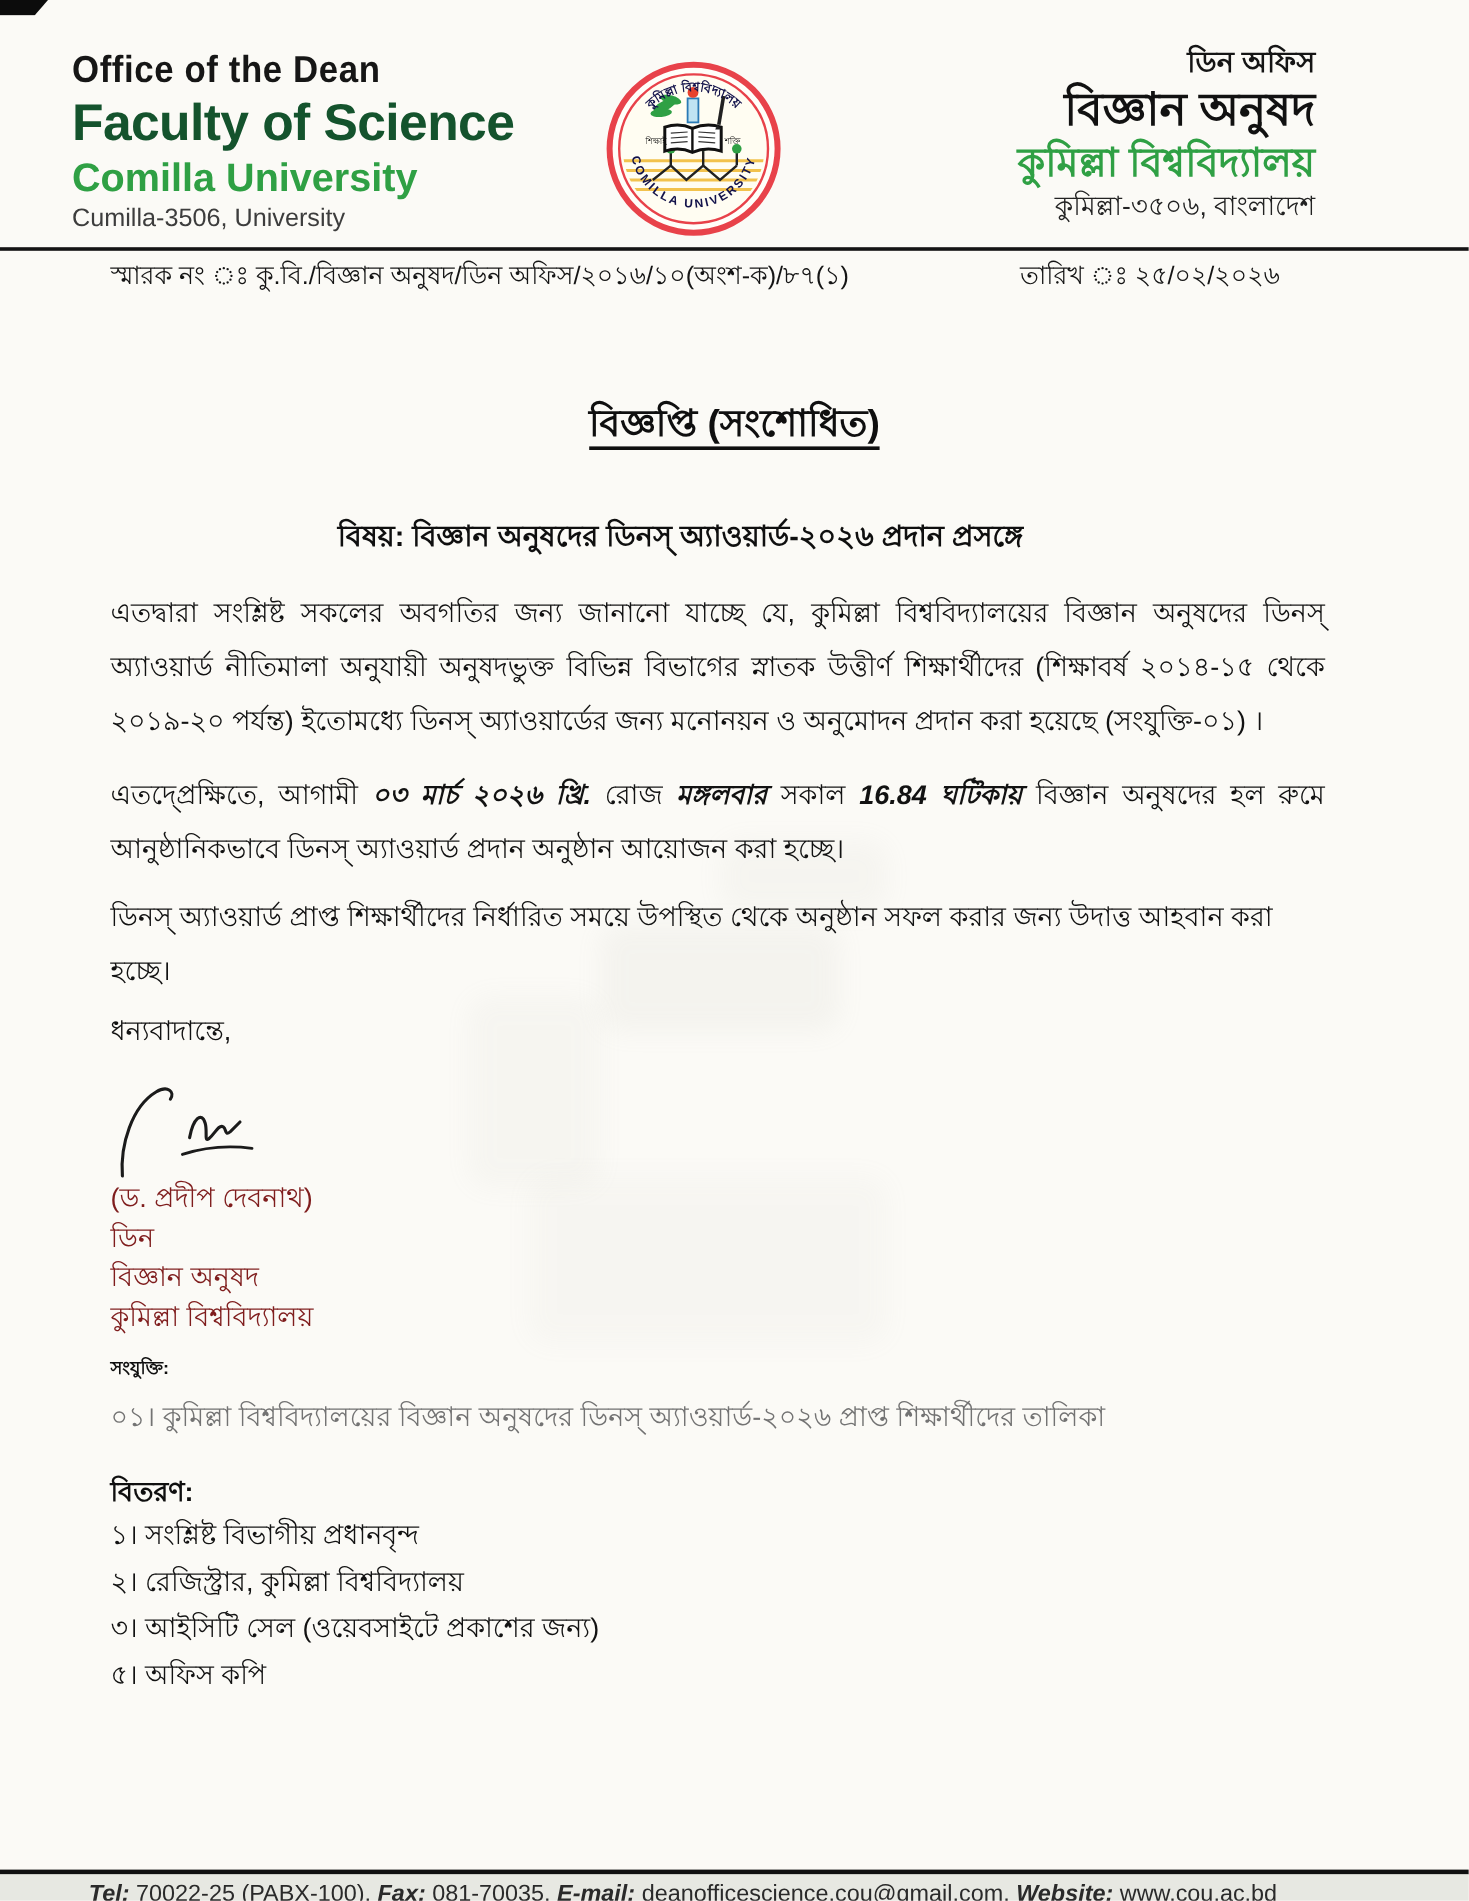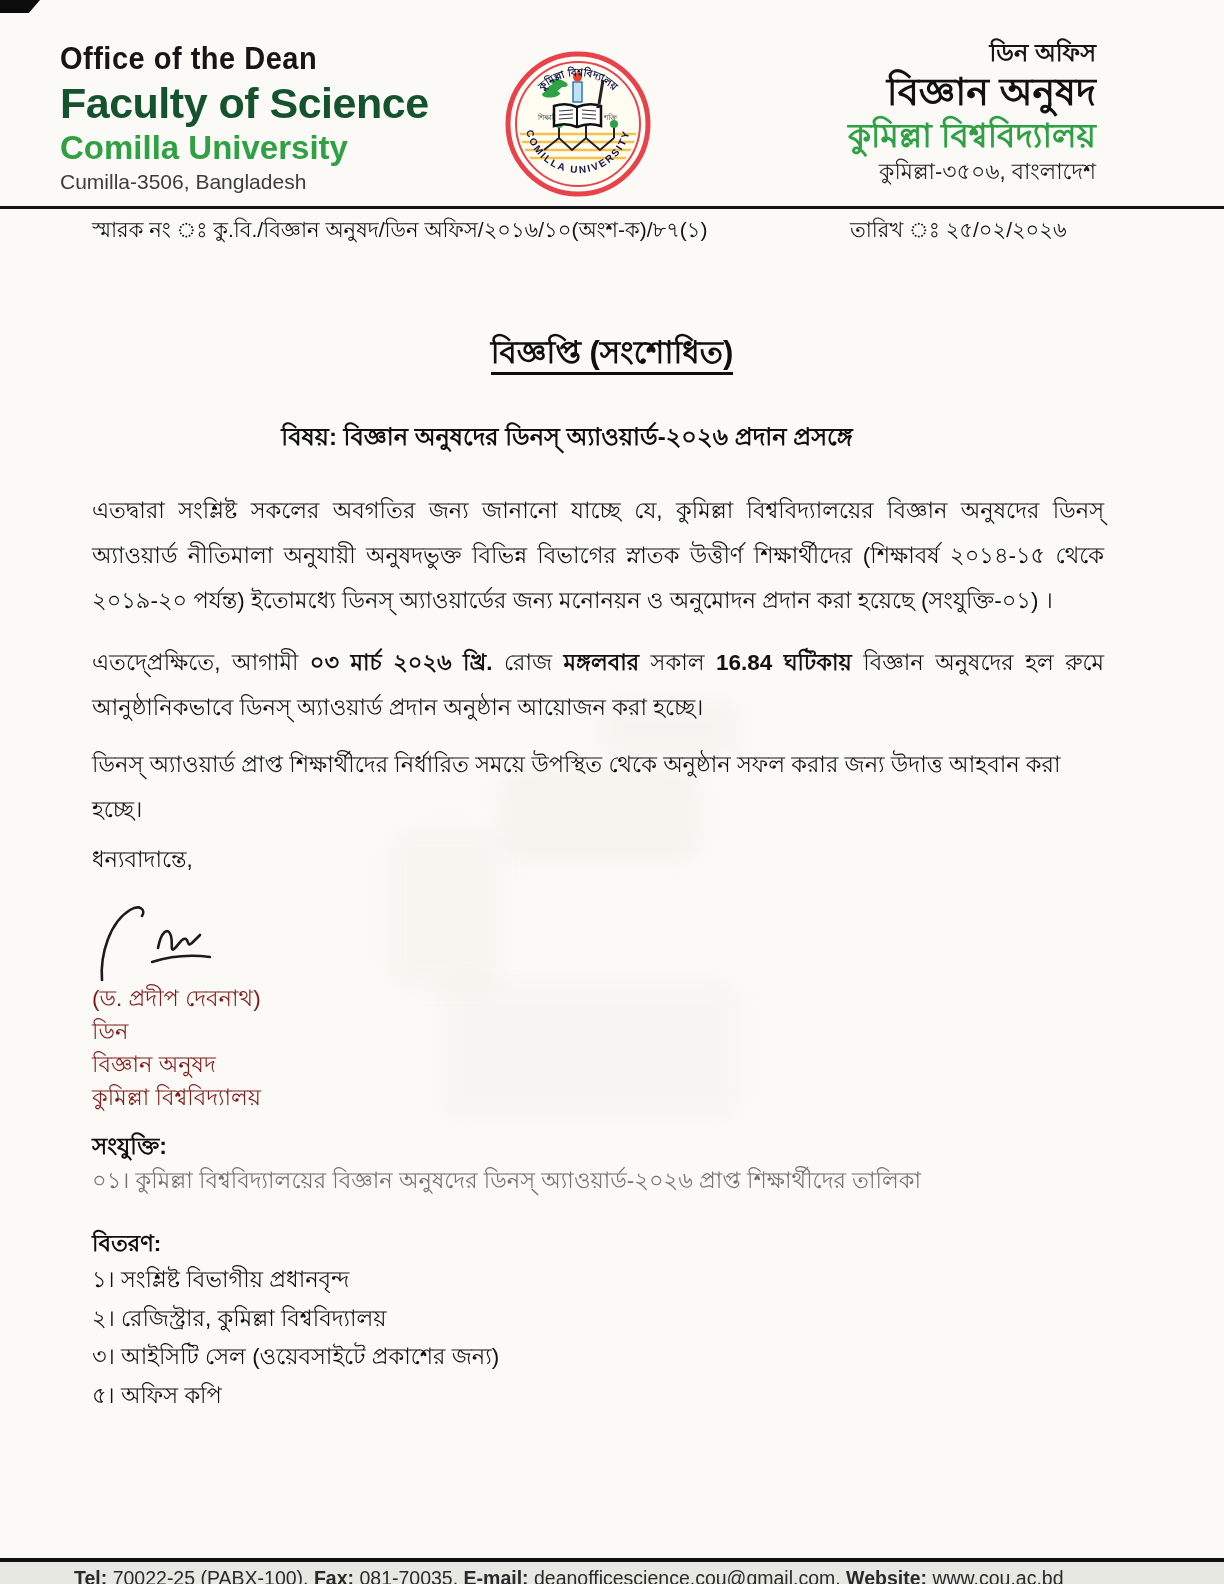--- a/index.html
+++ b/index.html
@@ -26,32 +26,32 @@
   .hdr-cu-bn{font-size:33px;font-weight:bold;color:#2fa044;margin-top:6px;}
   .hdr-addr-bn{font-size:22px;color:#222;margin-top:6px;}
   .logo-wrap{left:504px;top:50px;width:148px;height:148px;}
   .hdr-rule{left:0;top:206px;width:1224px;height:3px;background:#141414;}
   
   .memo{left:92px;top:214px;font-size:21px;color:#141414;}
   .date{left:850px;top:214px;font-size:21px;color:#141414;}
   
   .title{left:0;top:328px;width:1224px;text-align:center;}
   .title span{font-size:31px;font-weight:bold;color:#0f0f0f;border-bottom:3px solid #0f0f0f;padding-bottom:2px;text-align:right;}
-  .subject{left:0;top:418px;width:1134px;text-align:center;font-size:24px;font-weight:bold;color:#0f0f0f;}
+  .subject{left:0;top:428px;width:1134px;text-align:center;font-size:24px;font-weight:bold;color:#0f0f0f;}
   
   .para{left:92px;width:1012px;font-size:22.5px;line-height:45px;color:#121212;text-align:justify;}
   .p1{top:488px;}
   .p2{top:640px;}
   .p3{top:742px;text-align:left;}
-  .bold{font-weight:bold;}
+  .bold{font-weight:bold;font-style:italic;}
   .closing{left:92px;top:842px;font-size:22.5px;color:#121212;}
   .sig{left:96px;top:896px;}
   .sig-block{left:92px;top:982px;font-size:22.5px;line-height:33px;color:#7f1d1d;}
   
-  .attach-head{left:92px;top:1128px;font-size:23px;font-weight:bold;color:#0f0f0f;}
+  .attach-head{left:92px;top:1128px;font-size:15px;font-weight:bold;color:#0f0f0f;}
   .attach-item{left:92px;top:1163px;font-size:22.5px;color:#737373;}
   .dist-head{left:92px;top:1226px;font-size:22.5px;font-weight:bold;color:#0f0f0f;}
   .dist-list{left:92px;top:1261px;font-size:22.5px;line-height:38.5px;color:#121212;}
   
   .ftr-rule{left:0;top:1558px;width:1224px;height:4px;background:#101010;}
   .ftr-band{left:0;top:1562px;width:1224px;height:22px;background:#e7e8e2;}
   .ftr-text{left:74px;top:1567px;font-size:19.5px;color:#2a2a2a;white-space:nowrap;}
 </style>
 </head>
 <body>
@@ -61,21 +61,21 @@
   <div class="wm-blob" style="left:120px;top:90px;width:200px;height:90px;opacity:.10;"></div>
   <div class="wm-blob" style="left:10px;top:150px;width:110px;height:160px;opacity:.07;"></div>
   <div class="wm-blob" style="left:60px;top:300px;width:300px;height:140px;opacity:.06;"></div>
   <div class="wm-blob" style="left:220px;top:20px;width:140px;height:60px;opacity:.08;"></div>
 </div>
 
 <div class="abs hdr-left">
   <div class="hdr-office">Office of the Dean</div>
   <div class="hdr-faculty">Faculty of Science</div>
   <div class="hdr-cu-en">Comilla University</div>
-  <div class="hdr-addr-en">Cumilla-3506, Bangladesh</div>
+  <div class="hdr-addr-en">Cumilla-3506, University</div>
 </div>
 
 <div class="abs logo-wrap">
   <svg width="148" height="148" viewBox="0 0 148 148">
     <defs>
       <clipPath id="sealClip">
           <circle cx="74" cy="74" r="59"></circle>
         </clipPath>
       <path id="arcTop" d="M 24,76 A 50,50 0 0 1 124,76" fill="none"></path>
       <path id="arcBottom" d="M 21,70 A 53,53 0 0 0 127,70" fill="none"></path>

